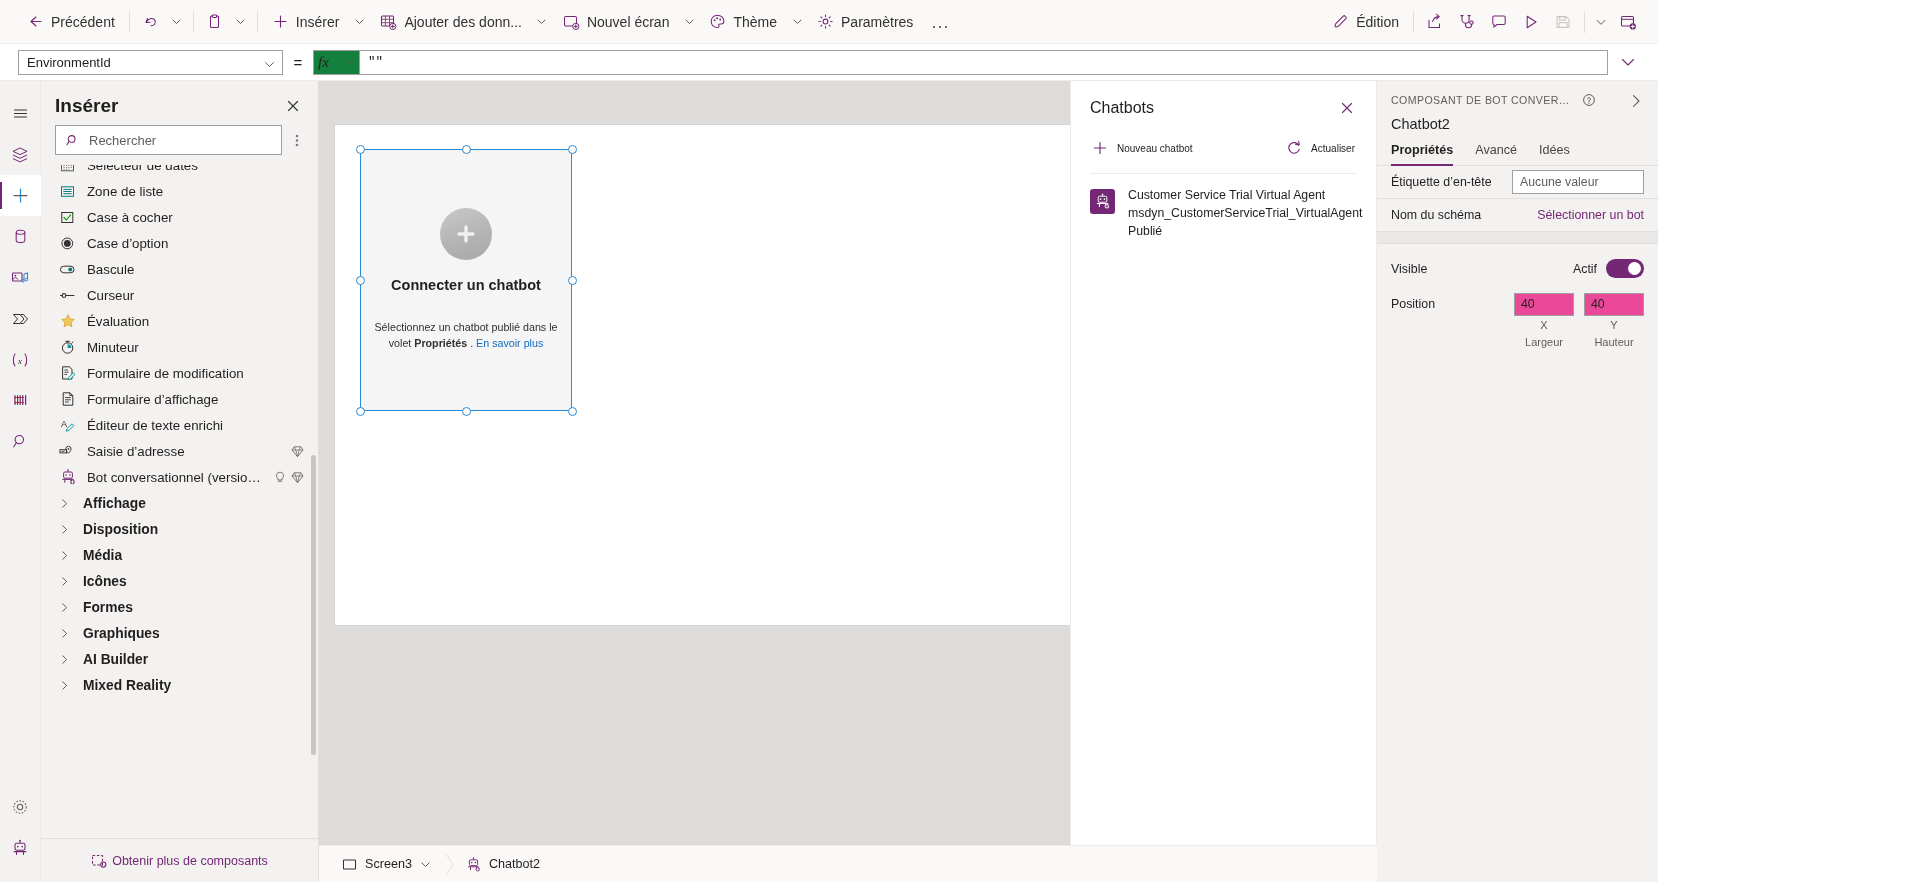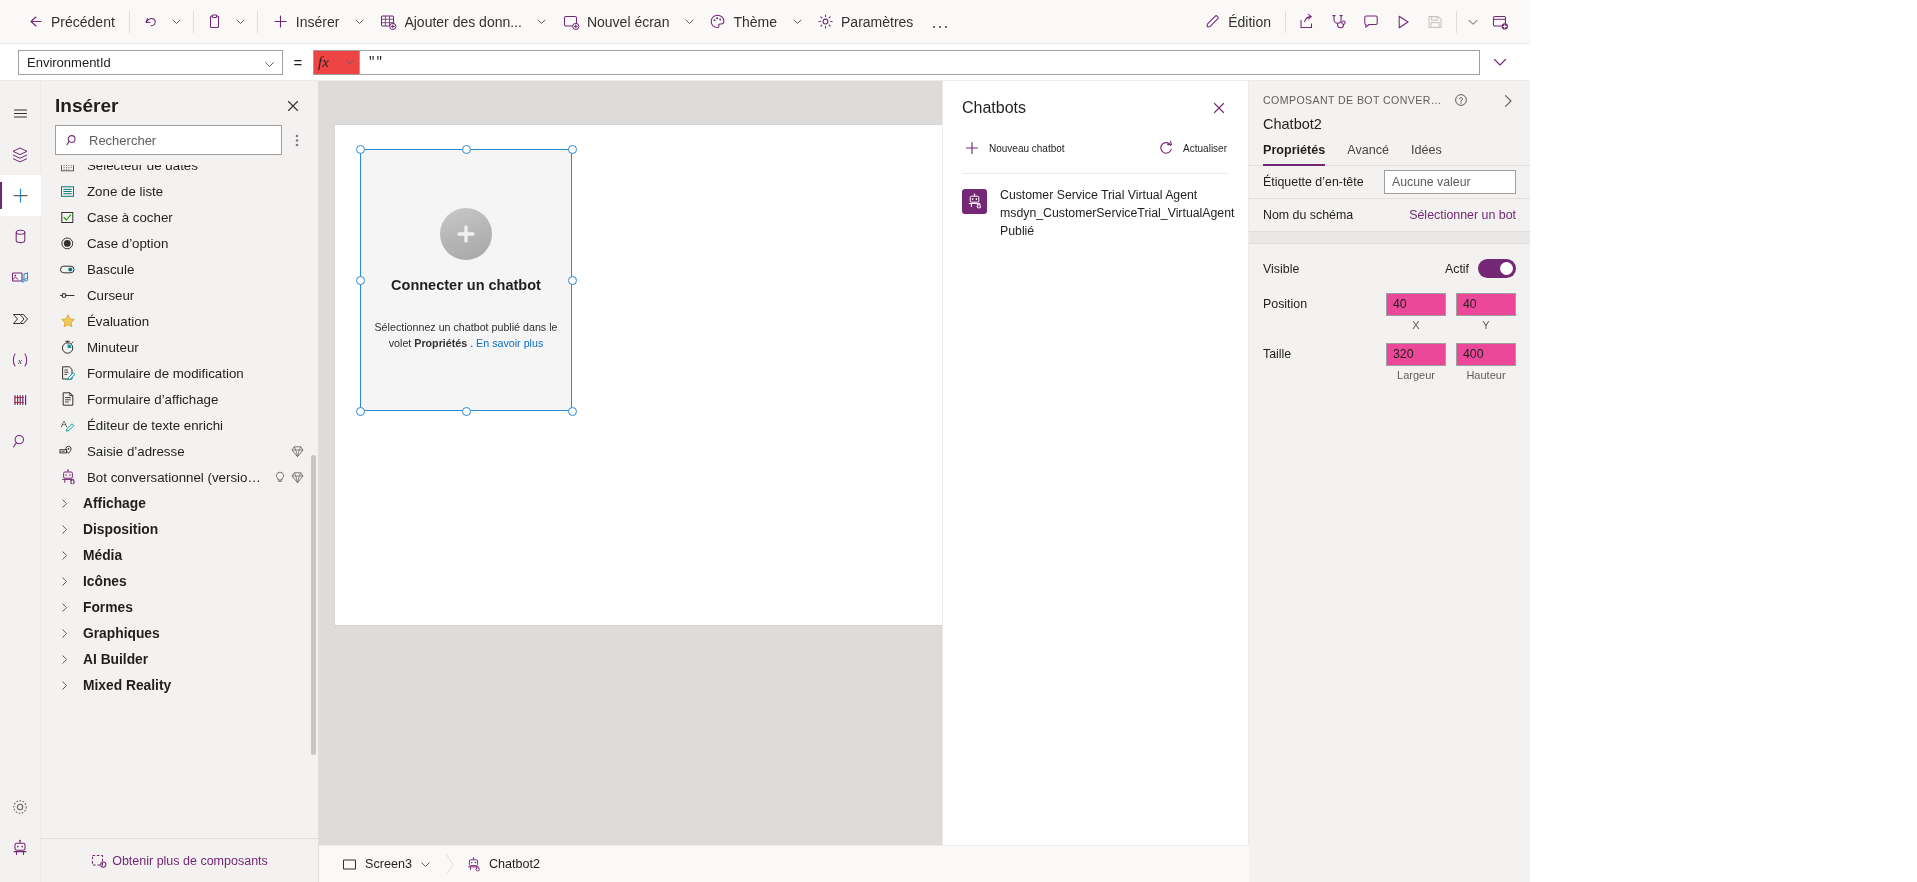--- a/index.html
+++ b/index.html
@@ -6,21 +6,21 @@
   * { box-sizing: border-box; }
   html, body {
     margin: 0; padding: 0;
     width: 1917px; height: 882px;
     overflow: hidden;
     font-family: "Liberation Sans", sans-serif;
     background: #ffffff;
     color: #201f1e;
     -webkit-font-smoothing: antialiased;
   }
-  #app { position: relative; width: 1530px; height: 882px; }
+  #app { position: relative; width: 1658px; height: 882px; }
 
   
   .cmdbar {
     position: absolute; top: 0; left: 0; right: 0; height: 44px;
     background: #faf9f8;
     display: flex; align-items: center;
     padding: 0 14px 0 18px;
     border-bottom: 1px solid #edebe9;
   }
   .cmd-left { display: flex; align-items: center; gap: 0; flex: 1 1 auto; min-width: 0; }
@@ -61,21 +61,21 @@
     padding: 0 22px 0 8px;
     font-size: 13px; color: #201f1e; cursor: pointer;
   }
   .prop-select .chev { position: absolute; right: 7px; top: 8px; }
   .eqsign {
     width: 30px; text-align: center; font-size: 15px; color: #201f1e;
     user-select: none;
   }
   .fx-box {
     width: 46px; height: 25px;
-    border: 1px solid #a19f9d; border-right: none; background: #ef4444;
+    border: 1px solid #a19f9d; border-right: none; background: #15803d;
     display: flex; align-items: center; justify-content: center; gap: 16px;
     cursor: pointer;
   }
   .fx-txt { font-family: "Liberation Serif", serif; font-style: italic; font-size: 15px; color: #201f1e; }
   .formula-input {
     flex: 1 1 auto; height: 25px;
     border: 1px solid #a19f9d; background: #fff;
     display: flex; align-items: center; padding: 0 8px;
     font-family: "Liberation Mono", monospace; font-size: 12.5px; color: #201f1e;
   }
@@ -1086,31 +1086,20 @@
           <div class="pp-num">
               <span>40</span>
             </div>
         </div>
       </div>
       <div class="pp-subrow">
         <div class="pp-sub">X</div>
         <div class="pp-sub">Y</div>
       </div>
 
-      <div class="pp-rowflex" style="height:30px; margin-top:3px">
-        <div class="pp-label">Taille</div>
-        <div class="pp-pair">
-          <div class="pp-num">
-              <span>320</span>
-            </div>
-          <div class="pp-num">
-              <span>400</span>
-            </div>
-        </div>
-      </div>
       <div class="pp-subrow">
         <div class="pp-sub">Largeur</div>
         <div class="pp-sub">Hauteur</div>
       </div>
     </div>
   </div>
 
   <div class="bottombar">
     <div class="crumb">
       <span class="ico">

